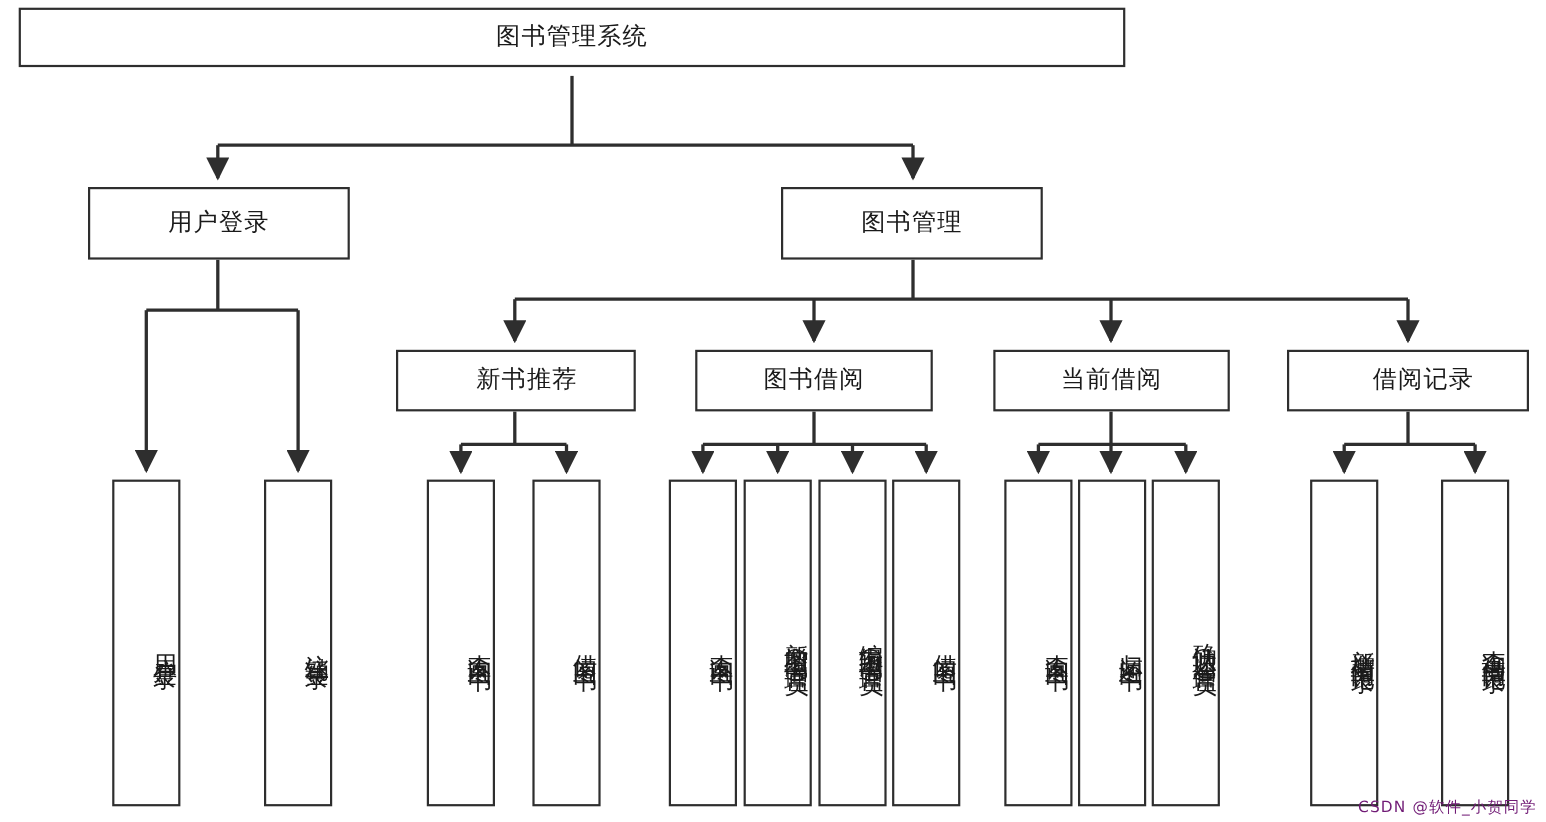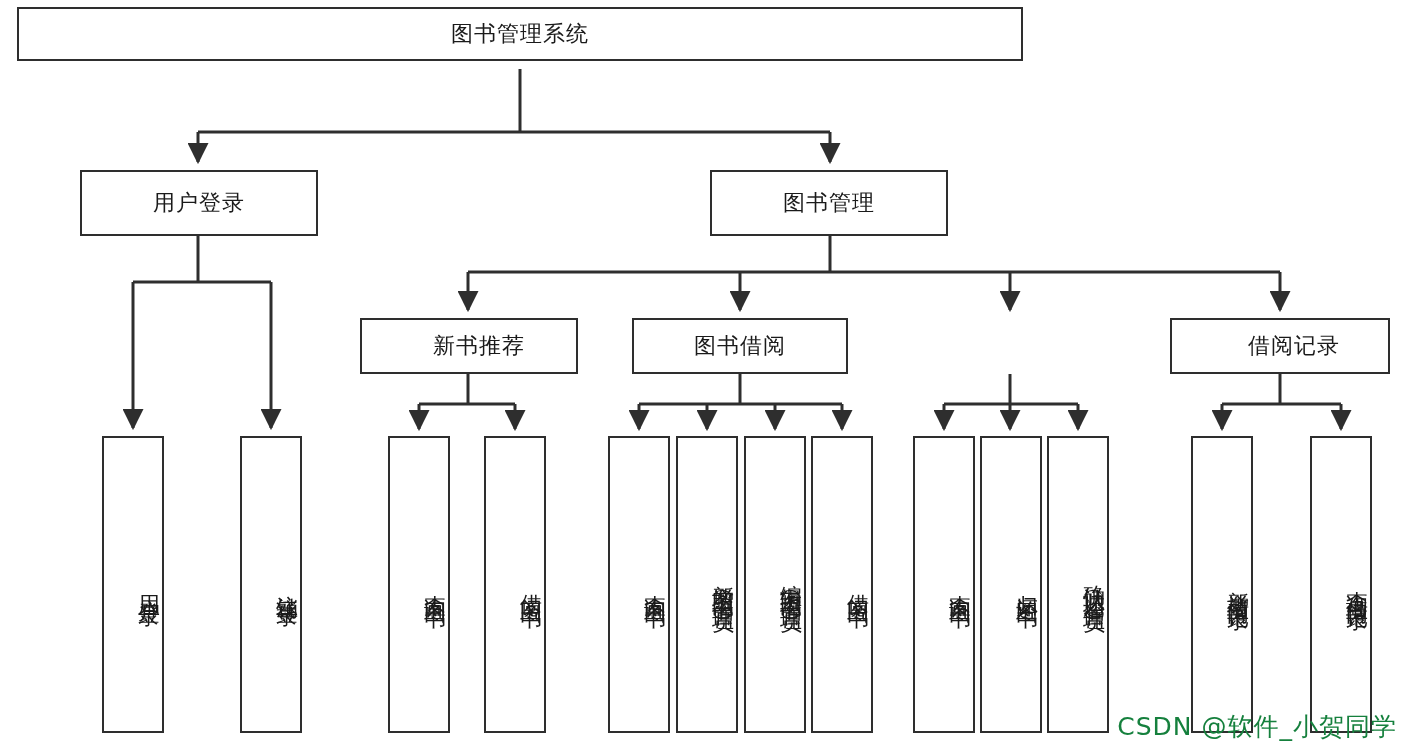--- a/index.html
+++ b/index.html
@@ -56,22 +56,22 @@
   }
   .label-v {
     writing-mode: vertical-rl;
     text-orientation: upright;
     white-space: nowrap;
   }
   .watermark {
     position: absolute;
     right: 8px;
     bottom: 4px;
-    font-size: 25px;
-    color: #15803d;
+    font-size: 14px;
+    color: #701a75;
     letter-spacing: 1px;
     white-space: nowrap;
     pointer-events: none;
     user-select: none;
   }
 </style>
 </head>
 <body>
 
 <div id="canvas">
@@ -136,20 +136,23 @@
   <div class="node node-h" style="left:710px; top:170px; width:238px; height:66px;justify-content:center;">
     <span>图书管理</span>
   </div>
 
   <div class="node node-h" style="left:360px; top:318px; width:218px; height:56px;padding-left:20px;">
     <span>新书推荐</span>
   </div>
   <div class="node node-h" style="left:632px; top:318px; width:216px; height:56px;">
     <span>图书借阅</span>
   </div>
+  <div class="node node-h" style="left:903px; top:318px; width:215px; height:56px;">
+    <span>当前借阅</span>
+  </div>
   <div class="node node-h" style="left:1170px; top:318px; width:220px; height:56px;padding-left:28px;">
     <span>借阅记录</span>
   </div>
 
   <div class="node node-v" style="left:102px; top:436px; width:62px; height:297px;">
     <span class="label-v">用户登录</span>
   </div>
   <div class="node node-v" style="left:240px; top:436px; width:62px; height:297px;">
     <span class="label-v">注销登录</span>
   </div>

